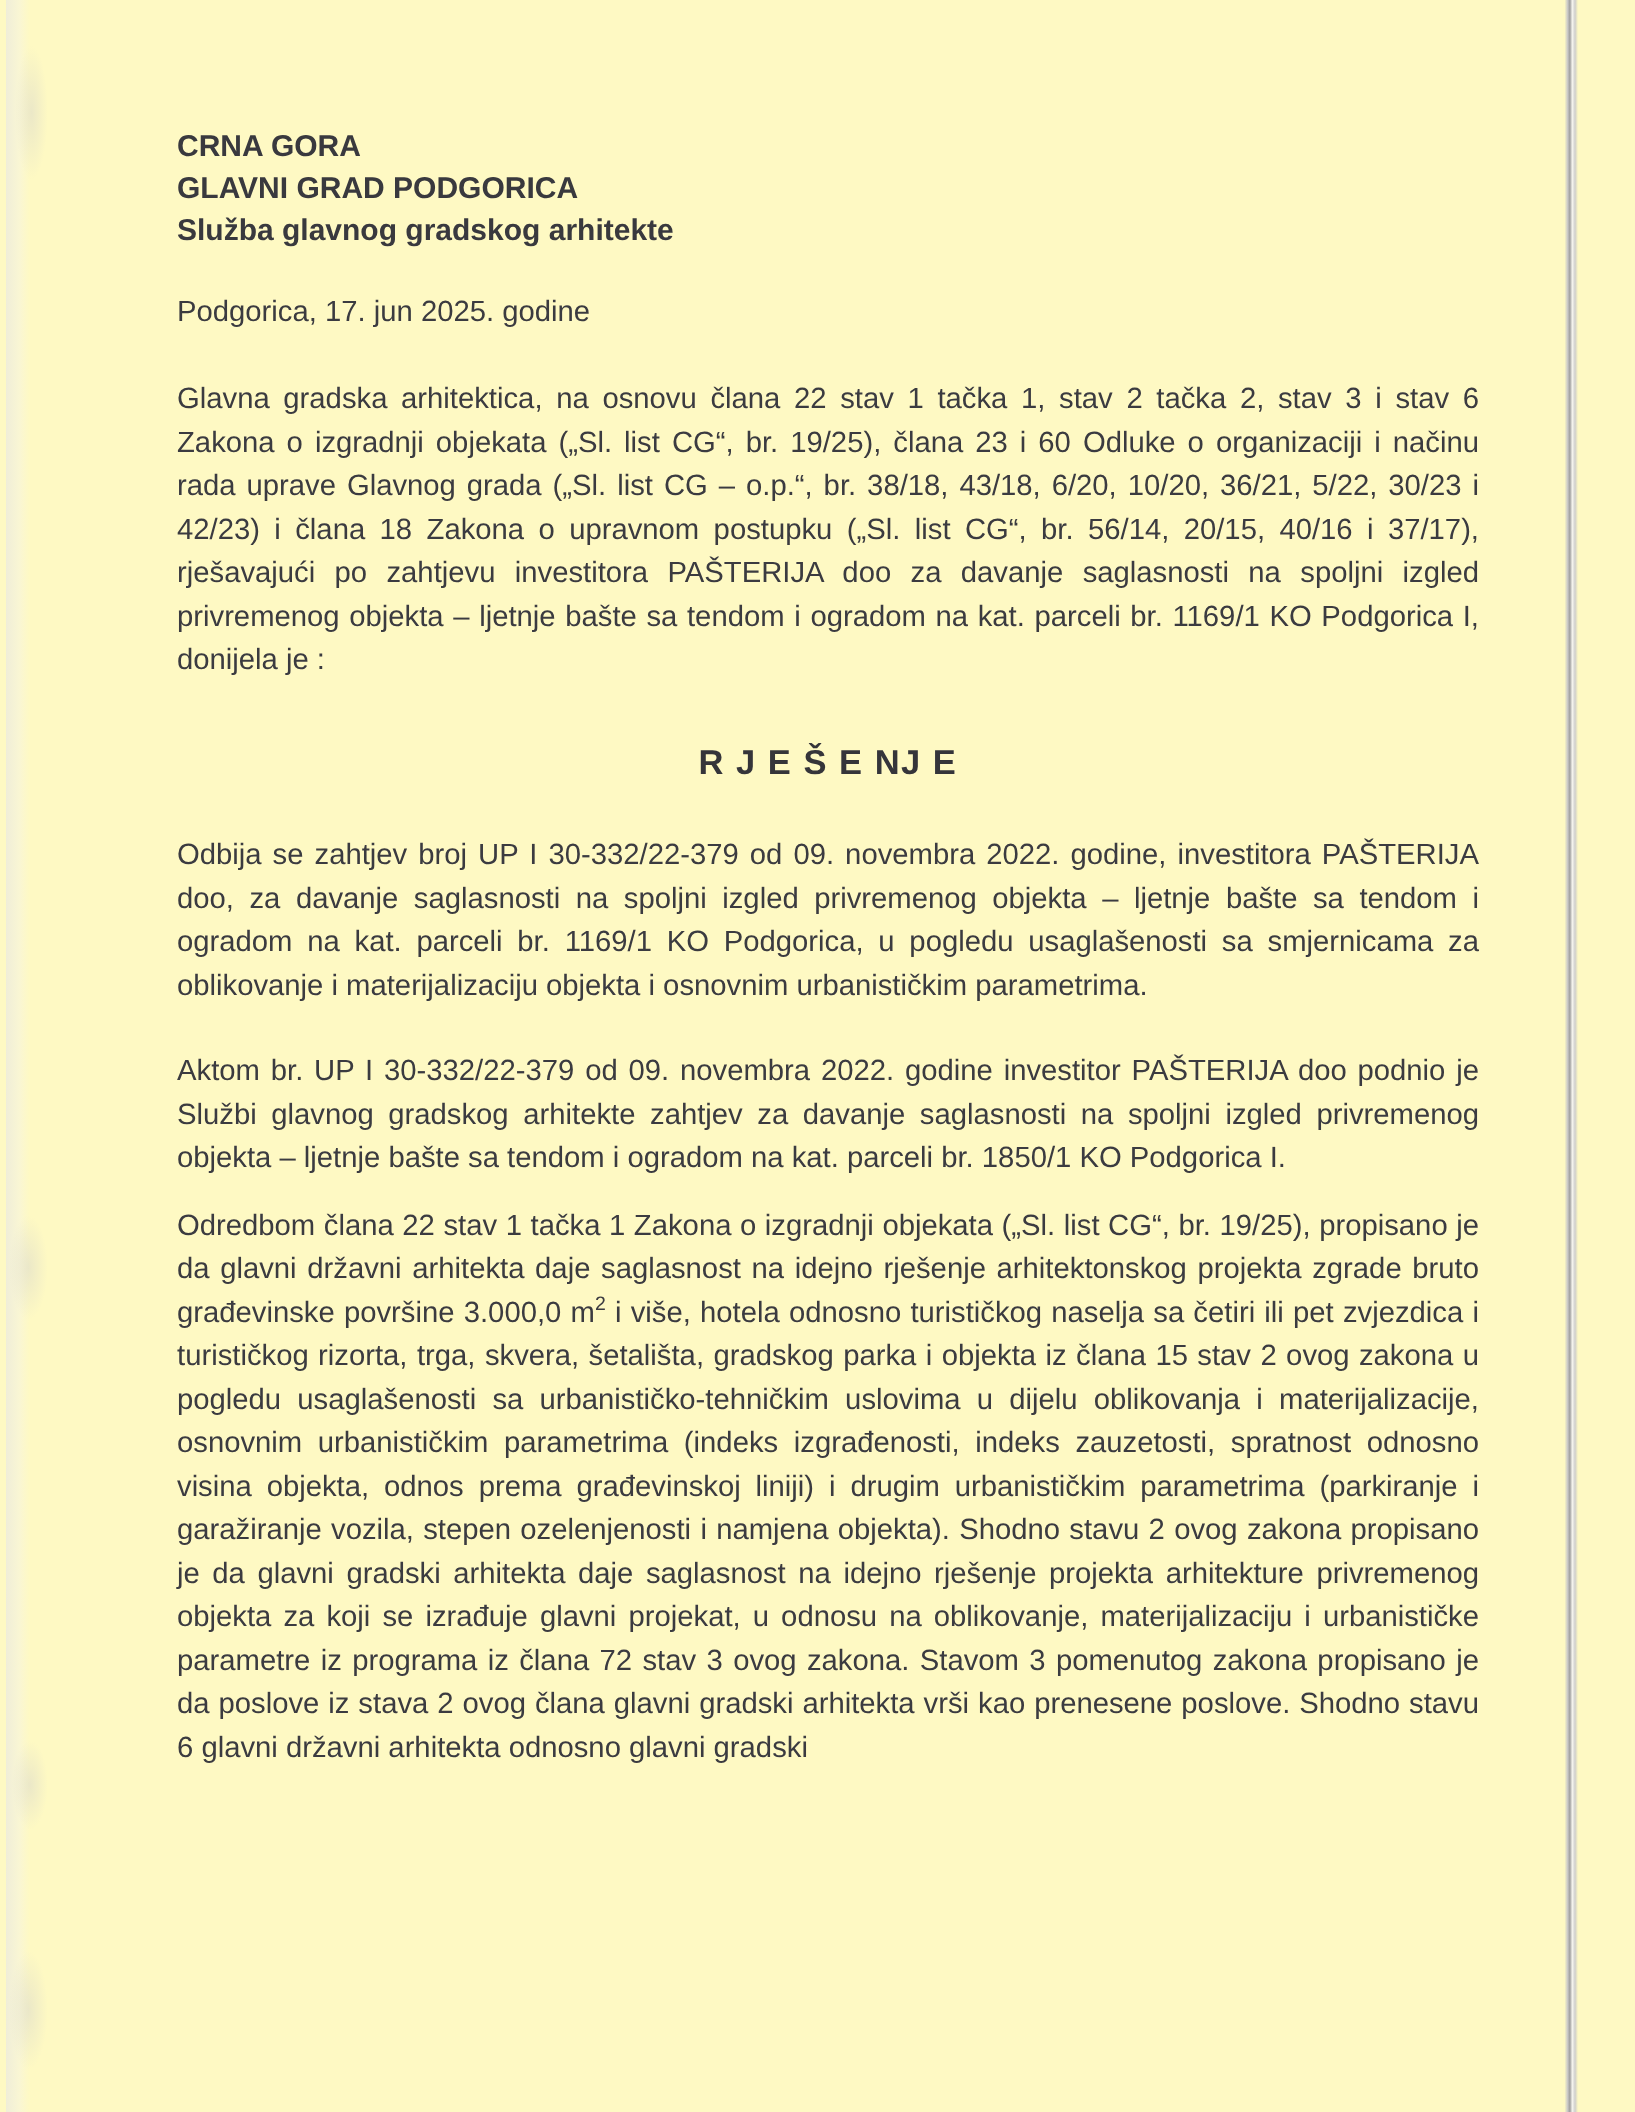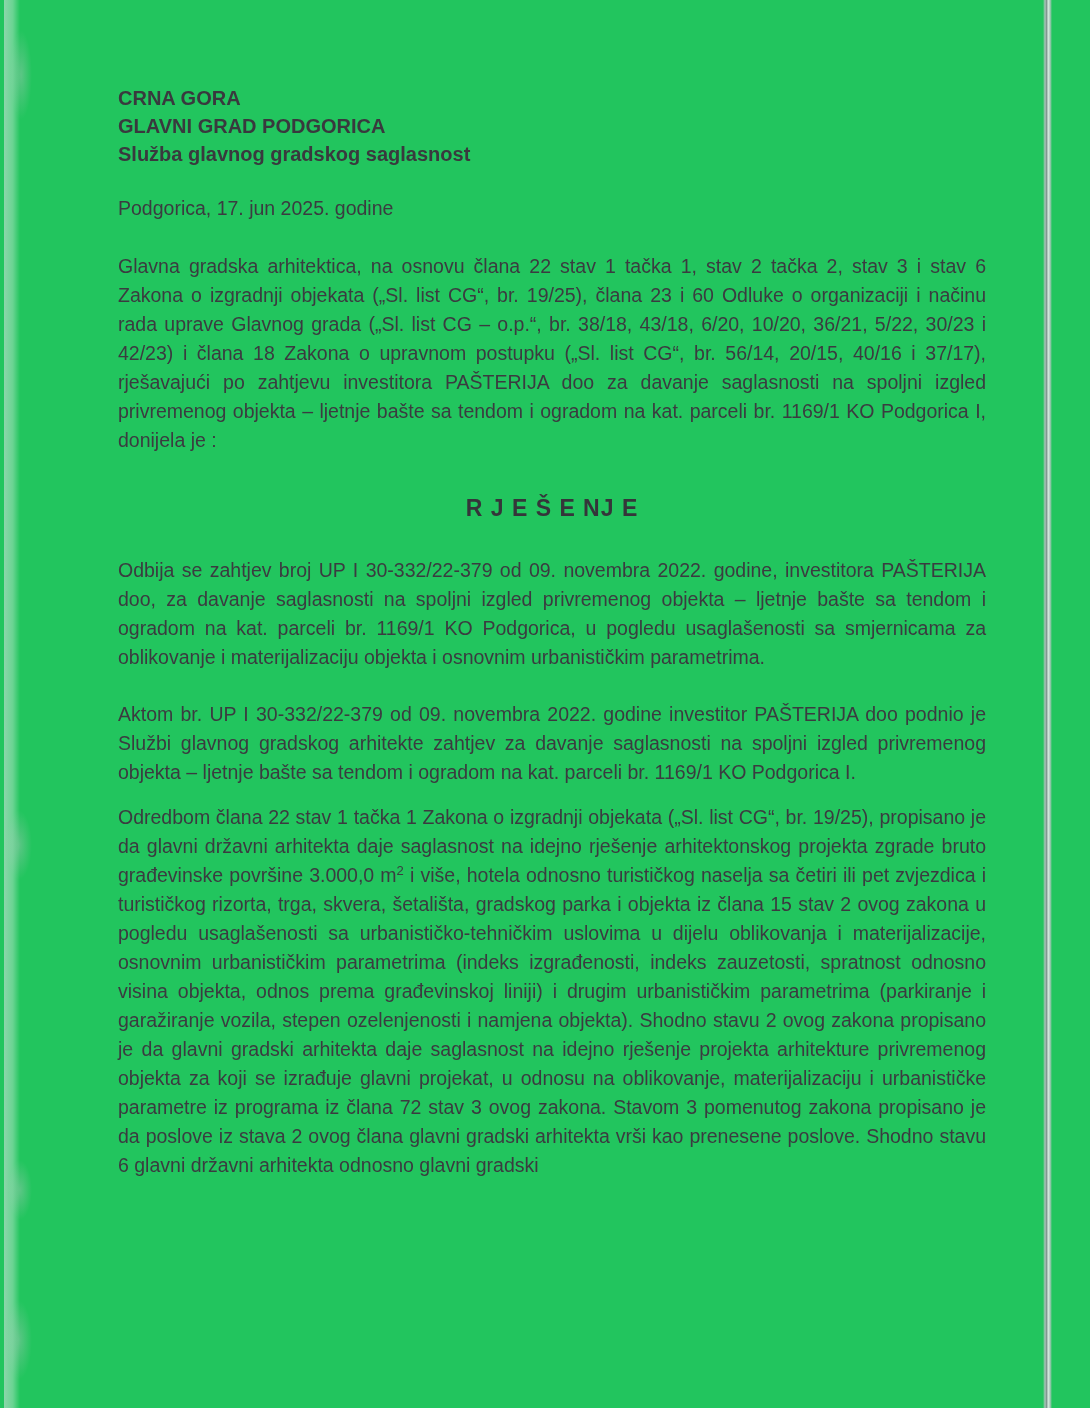--- a/index.html
+++ b/index.html
@@ -11,21 +11,21 @@
     width: 1090px;
     height: 1408px;
     position: relative;
     overflow: hidden;
     font-family: "Liberation Sans", "DejaVu Sans", sans-serif;
     color: #38383d;
   }
   .page {
     position: absolute;
     inset: 0;
-    background: #22c55e;
+    background: #fef9c3;
   }
   .content {
     position: absolute;
     left: 118px;
     top: 0;
     width: 868px;
     padding-top: 84px;
     box-sizing: content-box;
   }
   .letterhead div {
@@ -112,35 +112,35 @@
 </head>
 <body>
 
 <div class="page">
 
   <div class="content">
 
     <div class="letterhead">
       <div>CRNA GORA</div>
       <div>GLAVNI GRAD PODGORICA</div>
-      <div>Služba glavnog gradskog saglasnost</div>
+      <div>Služba glavnog gradskog arhitekte</div>
     </div>
 
     <div class="reference">
       <div>Podgorica, 17. jun 2025. godine</div>
     </div>
 
     <p class="body-par intro-par">Glavna gradska arhitektica, na osnovu člana 22 stav 1 tačka 1, stav 2 tačka 2, stav 3 i stav 6 Zakona o izgradnji objekata („Sl. list CG“, br. 19/25), člana 23 i 60 Odluke o organizaciji i načinu rada uprave Glavnog grada („Sl. list CG – o.p.“, br. 38/18, 43/18, 6/20, 10/20, 36/21, 5/22, 30/23 i 42/23) i člana 18 Zakona o upravnom postupku („Sl. list CG“, br. 56/14, 20/15, 40/16 i 37/17), rješavajući po zahtjevu investitora PAŠTERIJA doo za davanje saglasnosti na spoljni izgled privremenog objekta – ljetnje bašte sa tendom i ogradom na kat. parceli br. 1169/1 KO Podgorica I, donijela je :</p>
 
     <h1 class="doc-heading heading-rjesenje">R J E Š E NJ E</h1>
 
     <p class="body-par decision-par">Odbija se zahtjev broj UP I 30-332/22-379 od 09. novembra 2022. godine, investitora PAŠTERIJA doo, za davanje saglasnosti na spoljni izgled privremenog objekta – ljetnje bašte sa tendom i ogradom na kat. parceli br. 1169/1 KO Podgorica, u pogledu usaglašenosti sa smjernicama za oblikovanje i materijalizaciju objekta i osnovnim urbanističkim parametrima.</p>
 
 
-    <p class="body-par expl-p1">Aktom br. UP I 30-332/22-379 od 09. novembra 2022. godine investitor PAŠTERIJA doo podnio je Službi glavnog gradskog arhitekte zahtjev za davanje saglasnosti na spoljni izgled privremenog objekta – ljetnje bašte sa tendom i ogradom na kat. parceli br. 1169/1 KO Podgorica I.</p>
+    <p class="body-par expl-p1">Aktom br. UP I 30-332/22-379 od 09. novembra 2022. godine investitor PAŠTERIJA doo podnio je Službi glavnog gradskog arhitekte zahtjev za davanje saglasnosti na spoljni izgled privremenog objekta – ljetnje bašte sa tendom i ogradom na kat. parceli br. 1850/1 KO Podgorica I.</p>
 
     <p class="body-par expl-p2"><span>Odredbom člana 22 stav 1 tačka 1 Zakona o izgradnji objekata („Sl. list CG“, br. 19/25), propisano je da glavni državni arhitekta daje saglasnost na idejno rješenje arhitektonskog projekta zgrade bruto građevinske površine 3.000,0 m</span><sup class="sq">2</sup><span> i više, hotela odnosno turističkog naselja sa četiri ili pet zvjezdica i turističkog rizorta, trga, skvera, šetališta, gradskog parka i objekta iz člana 15 stav 2 ovog zakona u pogledu usaglašenosti sa urbanističko-tehničkim uslovima u dijelu oblikovanja i materijalizacije, osnovnim urbanističkim parametrima (indeks izgrađenosti, indeks zauzetosti, spratnost odnosno visina objekta, odnos prema građevinskoj liniji) i drugim urbanističkim parametrima (parkiranje i garažiranje vozila, stepen ozelenjenosti i namjena objekta). Shodno stavu 2 ovog zakona propisano je da glavni gradski arhitekta daje saglasnost na idejno rješenje projekta arhitekture privremenog objekta za koji se izrađuje glavni projekat, u odnosu na oblikovanje, materijalizaciju i urbanističke parametre iz programa iz člana 72 stav 3 ovog zakona. Stavom 3 pomenutog zakona propisano je da poslove iz stava 2 ovog člana glavni gradski arhitekta vrši kao prenesene poslove. Shodno stavu 6 glavni državni arhitekta odnosno glavni gradski</span></p>
 
   </div>
 
   <div class="scan-edge-left"></div>
   <div class="smudge smudge-1"></div>
   <div class="smudge smudge-2"></div>
   <div class="smudge smudge-3"></div>
   <div class="smudge smudge-4"></div>

